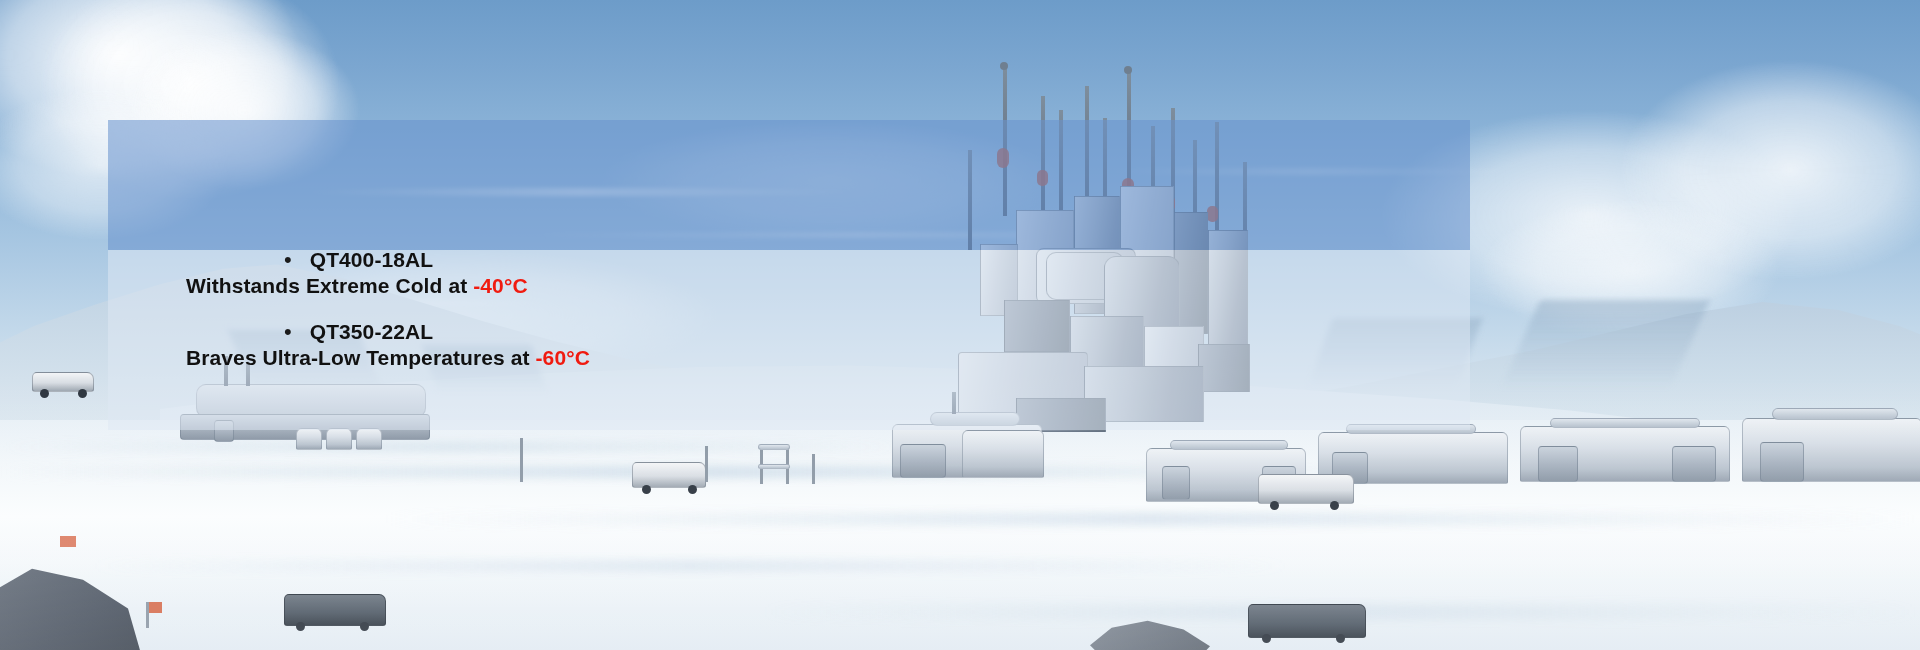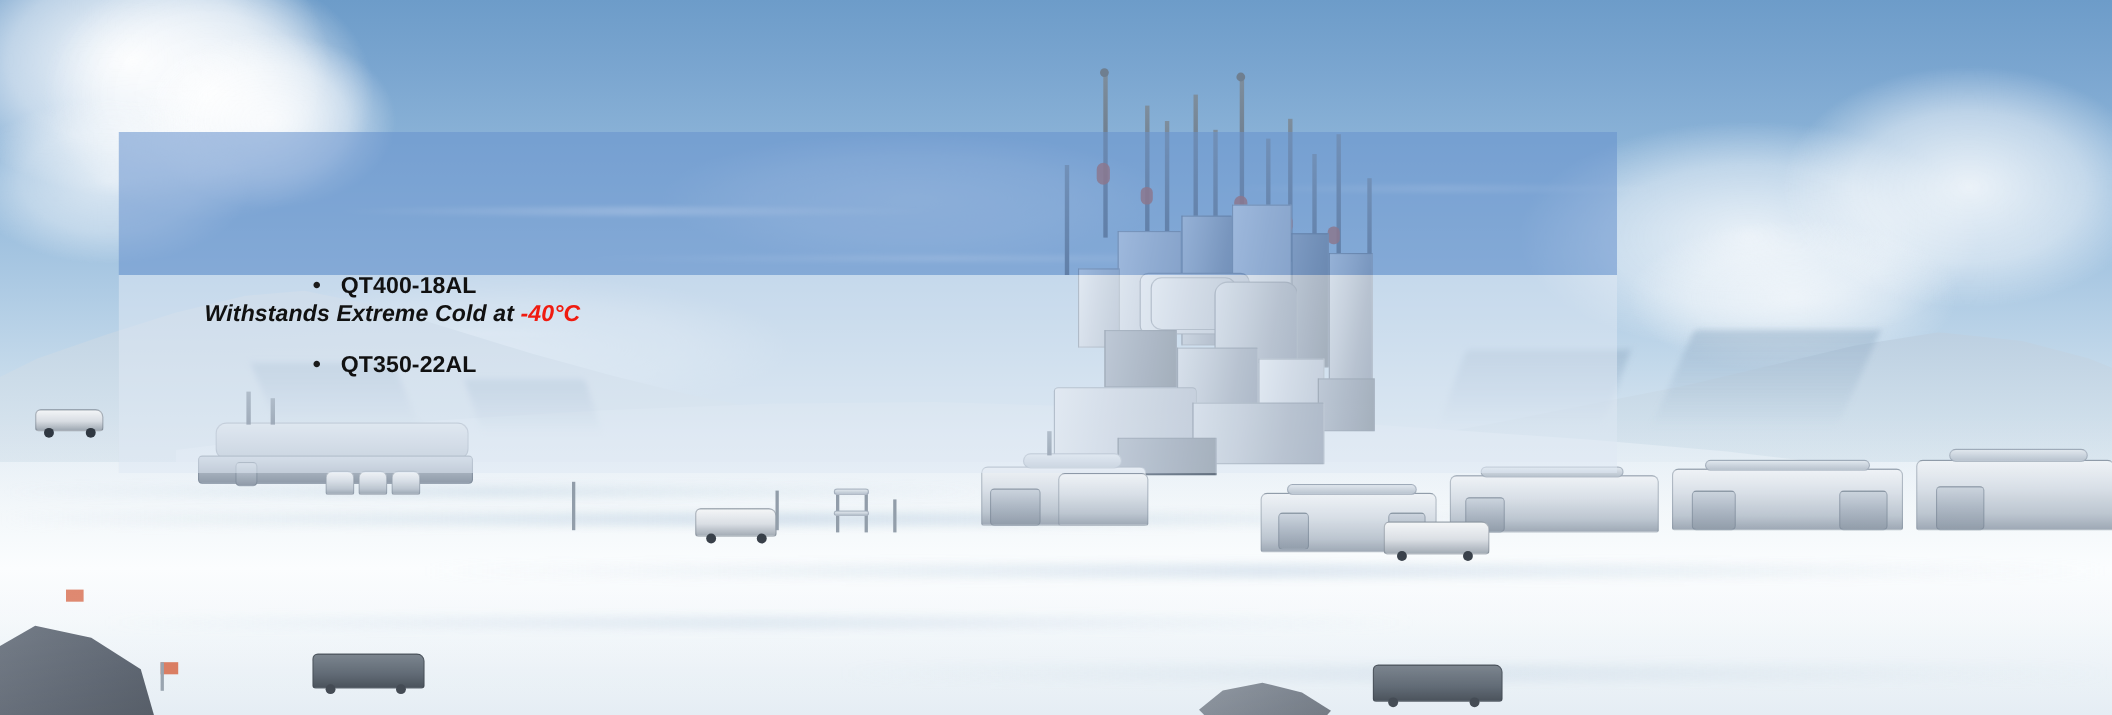--- a/index.html
+++ b/index.html
@@ -260,21 +260,20 @@
     letter-spacing: 0.1px;
   }
   .claim {
     padding-left: 176px;
     margin-top: 2px;
     color: #111111;
     font-size: 21px;
     font-weight: 700;
     letter-spacing: 0.1px;
     text-indent: -98px;
-    font-style: italic;
   }
   .temp { color: #f01b10; font-weight: 700; }
 
   
   .haze {
     position: absolute; inset: 0;
     background: linear-gradient(180deg, rgba(255,255,255,0) 55%, rgba(255,255,255,.12) 100%);
     pointer-events: none;
   }
 </style>
@@ -466,18 +465,19 @@
           <span class="grade">QT400-18AL</span>
         </div>
         <div class="claim"><span>Withstands Extreme Cold at </span><span class="temp">-40°C</span></div>
       </div>
 
       <div class="bullet-group">
         <div class="bullet-row">
           <span class="bullet-dot">•</span>
           <span class="grade">QT350-22AL</span>
         </div>
+        <div class="claim"><span>Braves Ultra-Low Temperatures at </span><span class="temp">-60°C</span></div>
       </div>
 
     </div>
   </div>
 
 </div>
 
 </body></html>

